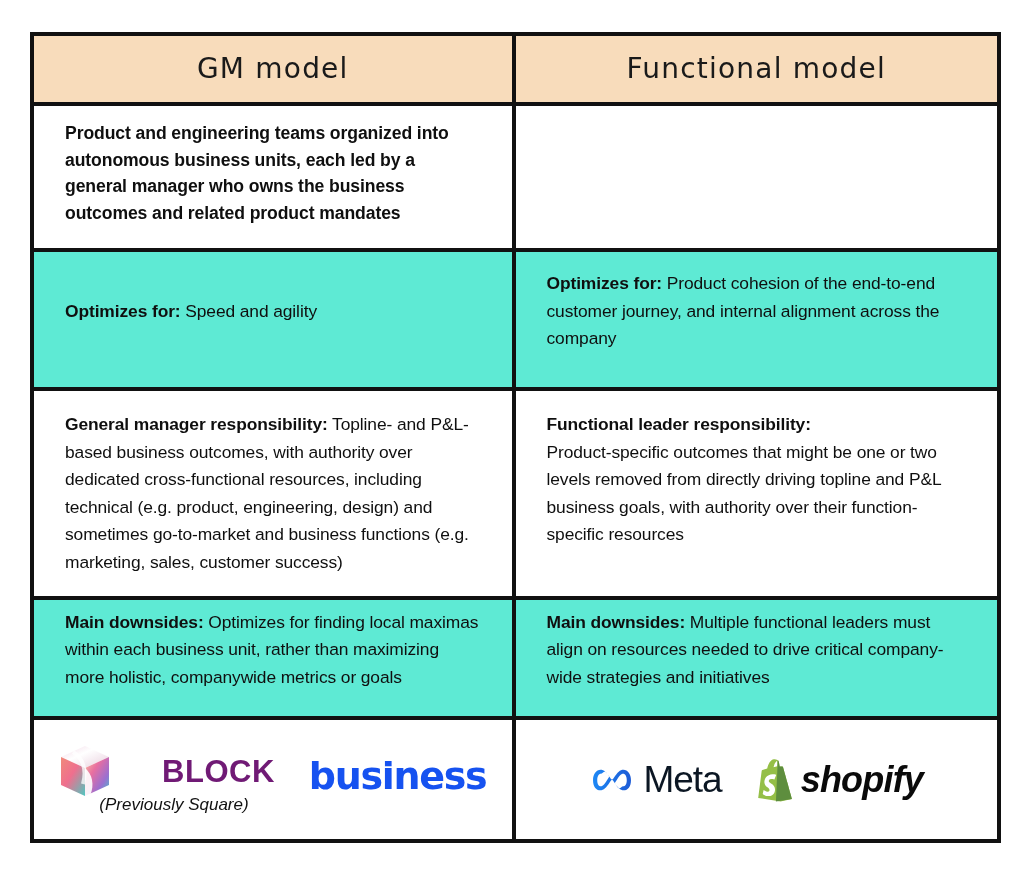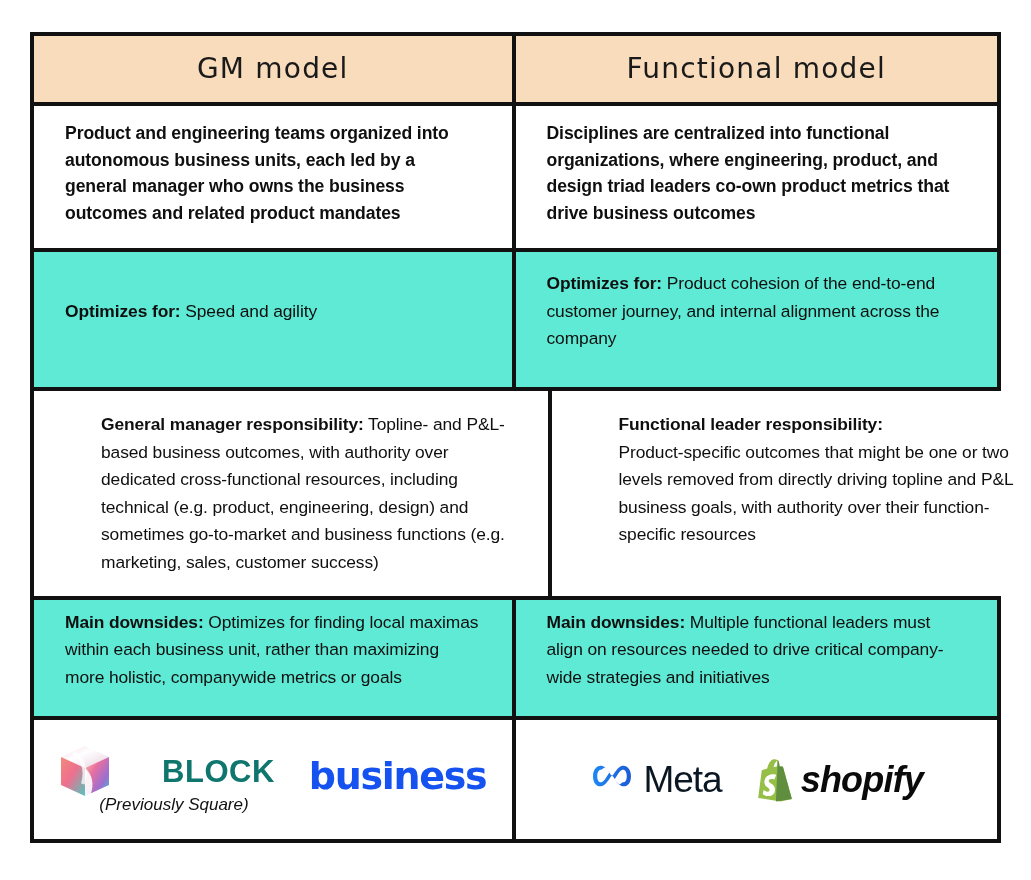--- a/index.html
+++ b/index.html
@@ -81,21 +81,21 @@
     line-height: 1.58;
     color: #0f0f0f;
     margin: 0;
     letter-spacing: -0.1px;
   }
   .body-text.bold-all { font-weight: bold; font-size: 17.6px; line-height: 1.52; }
   .lbl { font-weight: bold; }
   .lbl-block { font-weight: bold; display: block; }
 
   
-  .t-row.r3 .t-cell { justify-content: flex-start; padding-top: 20px; margin-left: 36px; }
+  .t-row.r3 .t-cell { justify-content: flex-start; padding-top: 20px; }
   .t-row.r1 .t-cell { padding-top: 14px; justify-content: flex-start; }
 
   
   .logo-cell {
     flex-direction: row !important;
     align-items: center;
     justify-content: center;
     padding: 0 !important;
   }
   .logo-group {
@@ -117,21 +117,21 @@
     flex-direction: row;
     align-items: center;
     gap: 6px;
   }
   .block-cube { width: 52px; height: 54px; display: block; }
   .block-word {
     font-family: "Liberation Sans", sans-serif;
     font-weight: bold;
     font-size: 31px;
     letter-spacing: 0.5px;
-    color: #0f766e;
+    color: #701a75;
     line-height: 1;
     margin-left: 45px;
   }
   .block-sub {
     font-size: 17px;
     color: #111111;
     margin-top: -2px;
     margin-left: 14px;
     line-height: 1.1;
     white-space: nowrap;
@@ -142,21 +142,21 @@
   .coinbase-word {
     font-family: "DejaVu Sans", sans-serif;
     font-weight: bold;
     font-size: 38px;
     letter-spacing: -1.3px;
     line-height: 1;
     margin-bottom: 8px;
   }
 
   
-  .meta-lockup { display: flex; flex-direction: row; gap: 8px; }
+  .meta-lockup { display: flex; flex-direction: row; align-items: center; gap: 8px; }
   .meta-mark { width: 46px; height: 30px; display: block; }
   .meta-word {
     font-family: "Liberation Sans", sans-serif;
     font-size: 37px;
     letter-spacing: -1px;
     line-height: 1;
   }
 
   
   .shopify-lockup { display: flex; flex-direction: row; align-items: center; gap: 7px; }
@@ -180,23 +180,20 @@
       <span class="hdr-text">GM model</span>
     </div>
     <div class="t-cell right">
       <span class="hdr-text">Functional model</span>
     </div>
   </div>
 
   <div class="t-row r1">
     <div class="t-cell left">
       <p class="body-text bold-all">Product and engineering teams organized into autonomous business units, each led by a general manager who owns the business outcomes and related product mandates</p>
-    </div>
-    <div class="t-cell right">
-      <p class="body-text bold-all">Disciplines are centralized into functional organizations, where engineering, product, and design triad leaders co-own product metrics that drive business outcomes</p>
     </div>
   </div>
 
   <div class="t-row r2 peach">
     <div class="t-cell left">
       <p class="body-text"><span class="lbl">Optimizes for:</span> <span>Speed and agility</span></p>
     </div>
     <div class="t-cell right">
       <p class="body-text"><span class="lbl">Optimizes for:</span> <span>Product cohesion of the end-to-end customer journey, and internal alignment across the company</span></p>
     </div>

